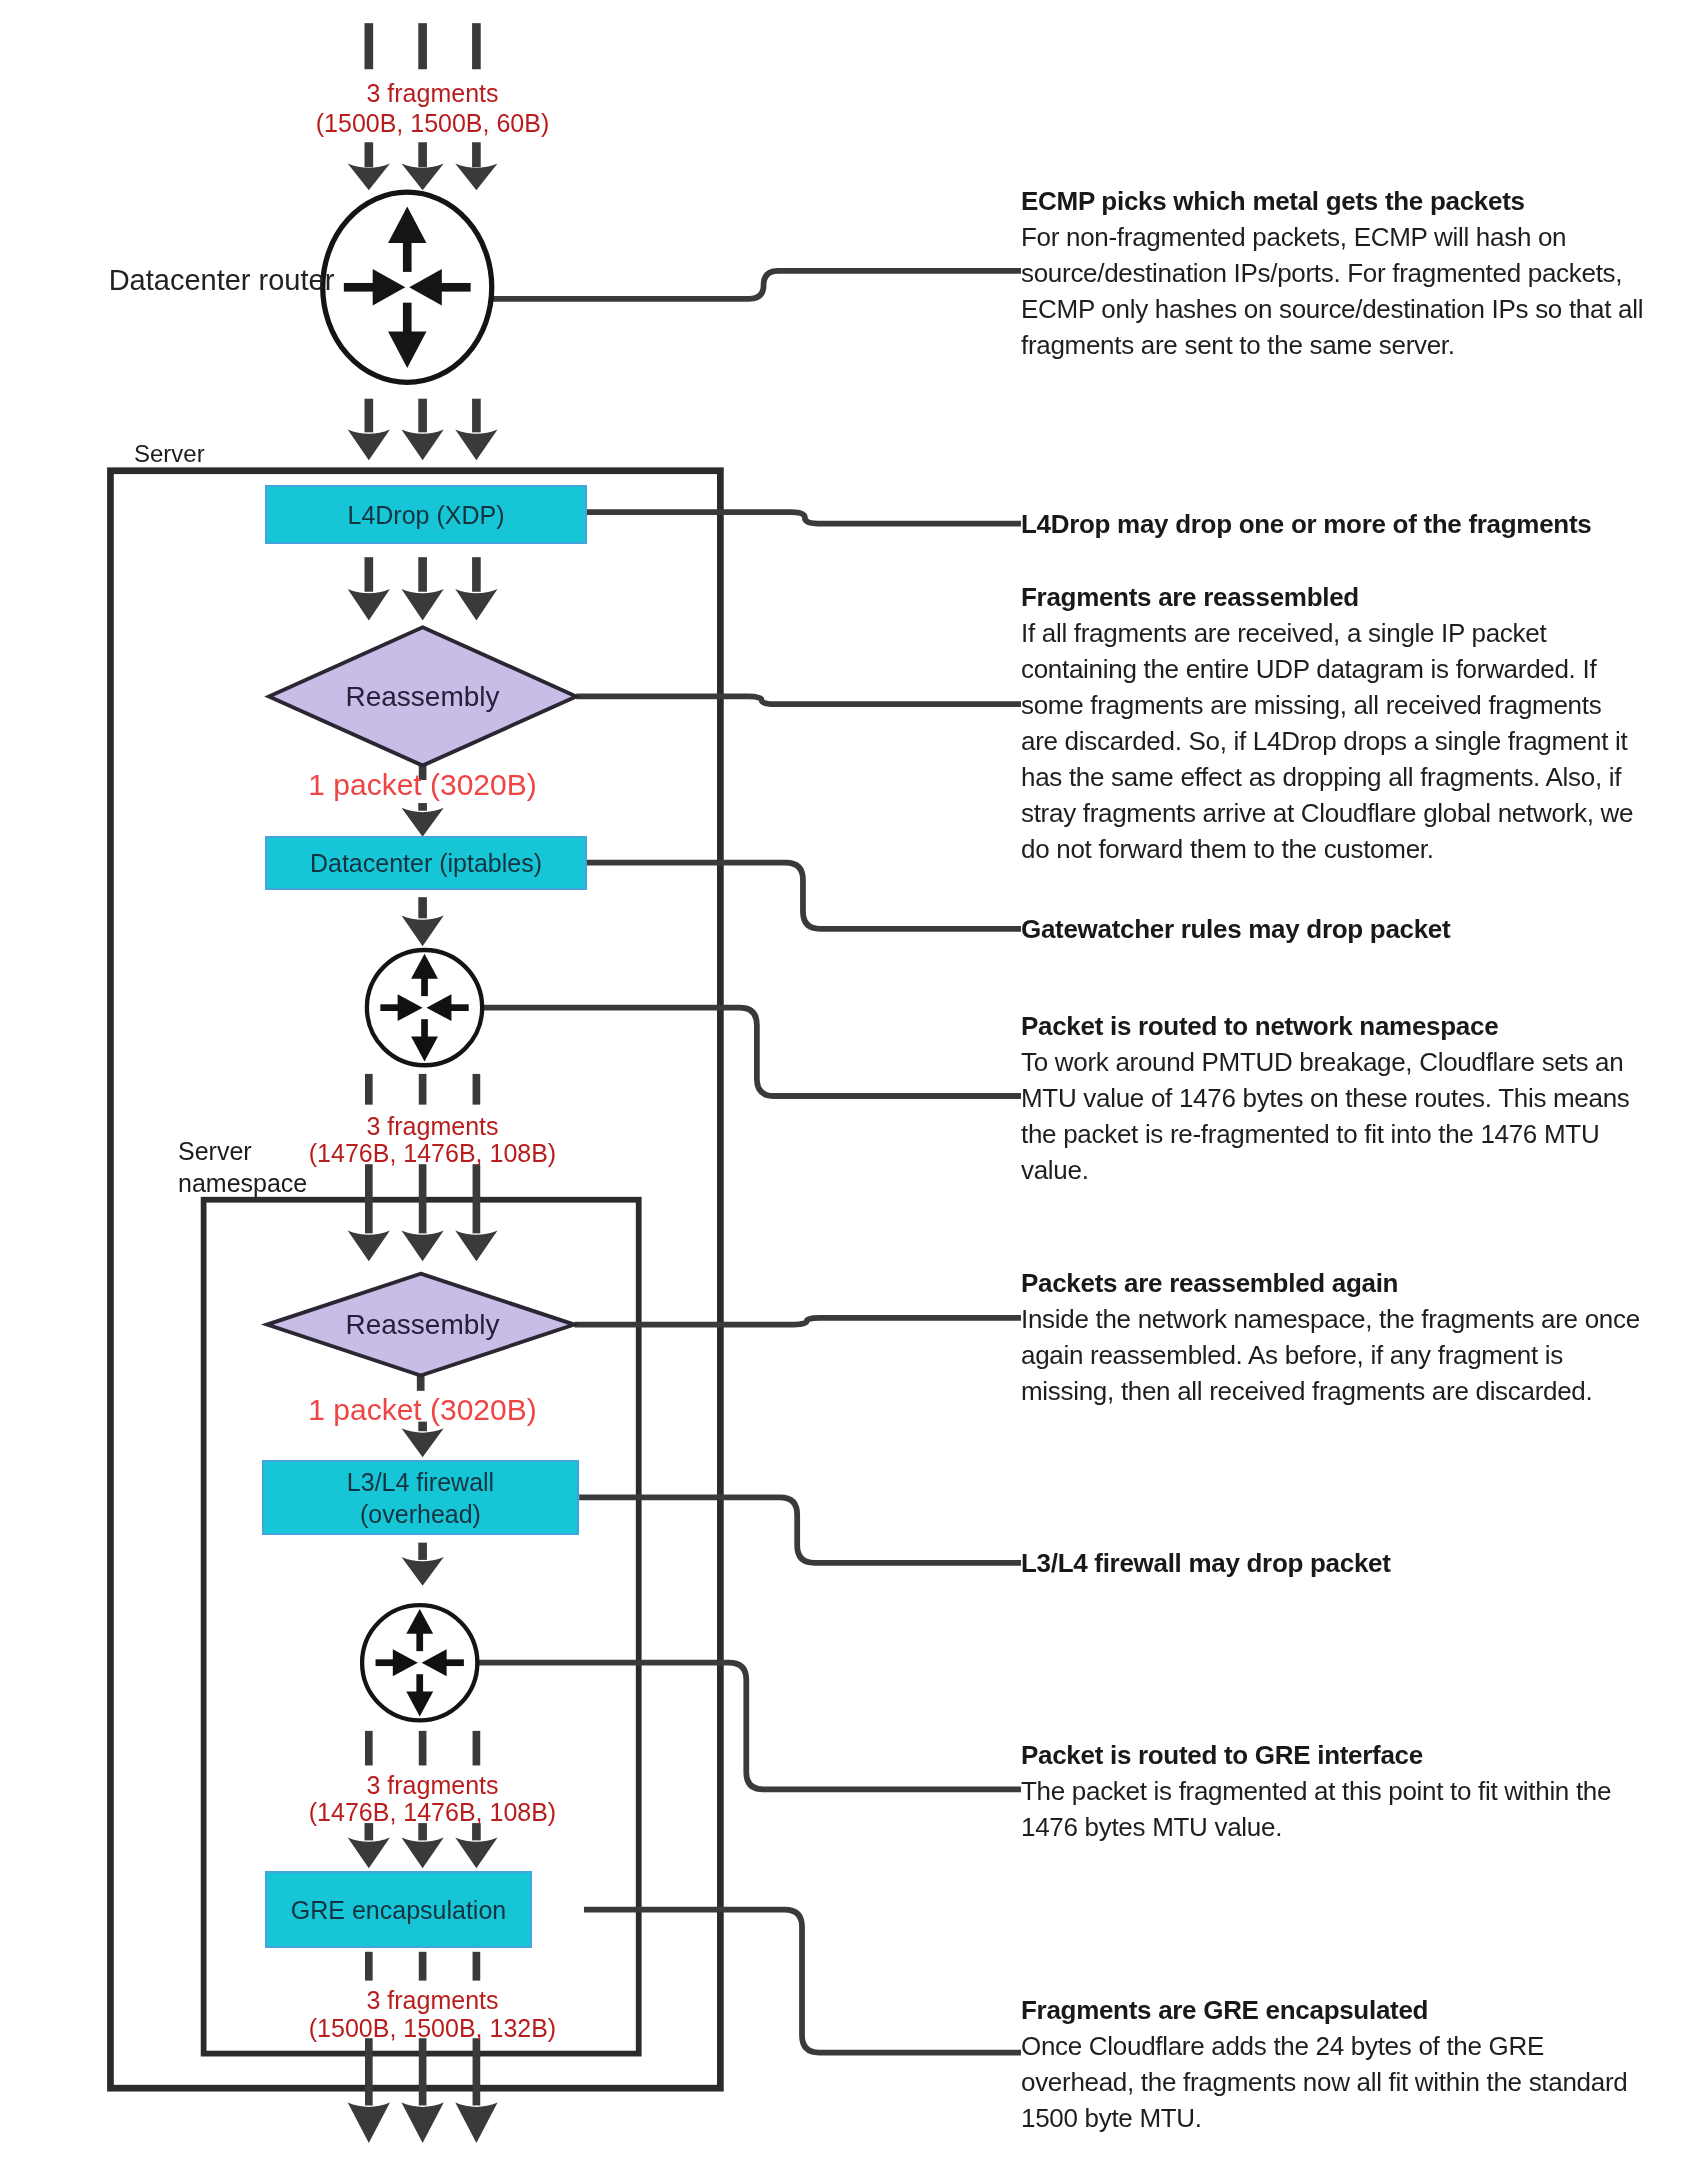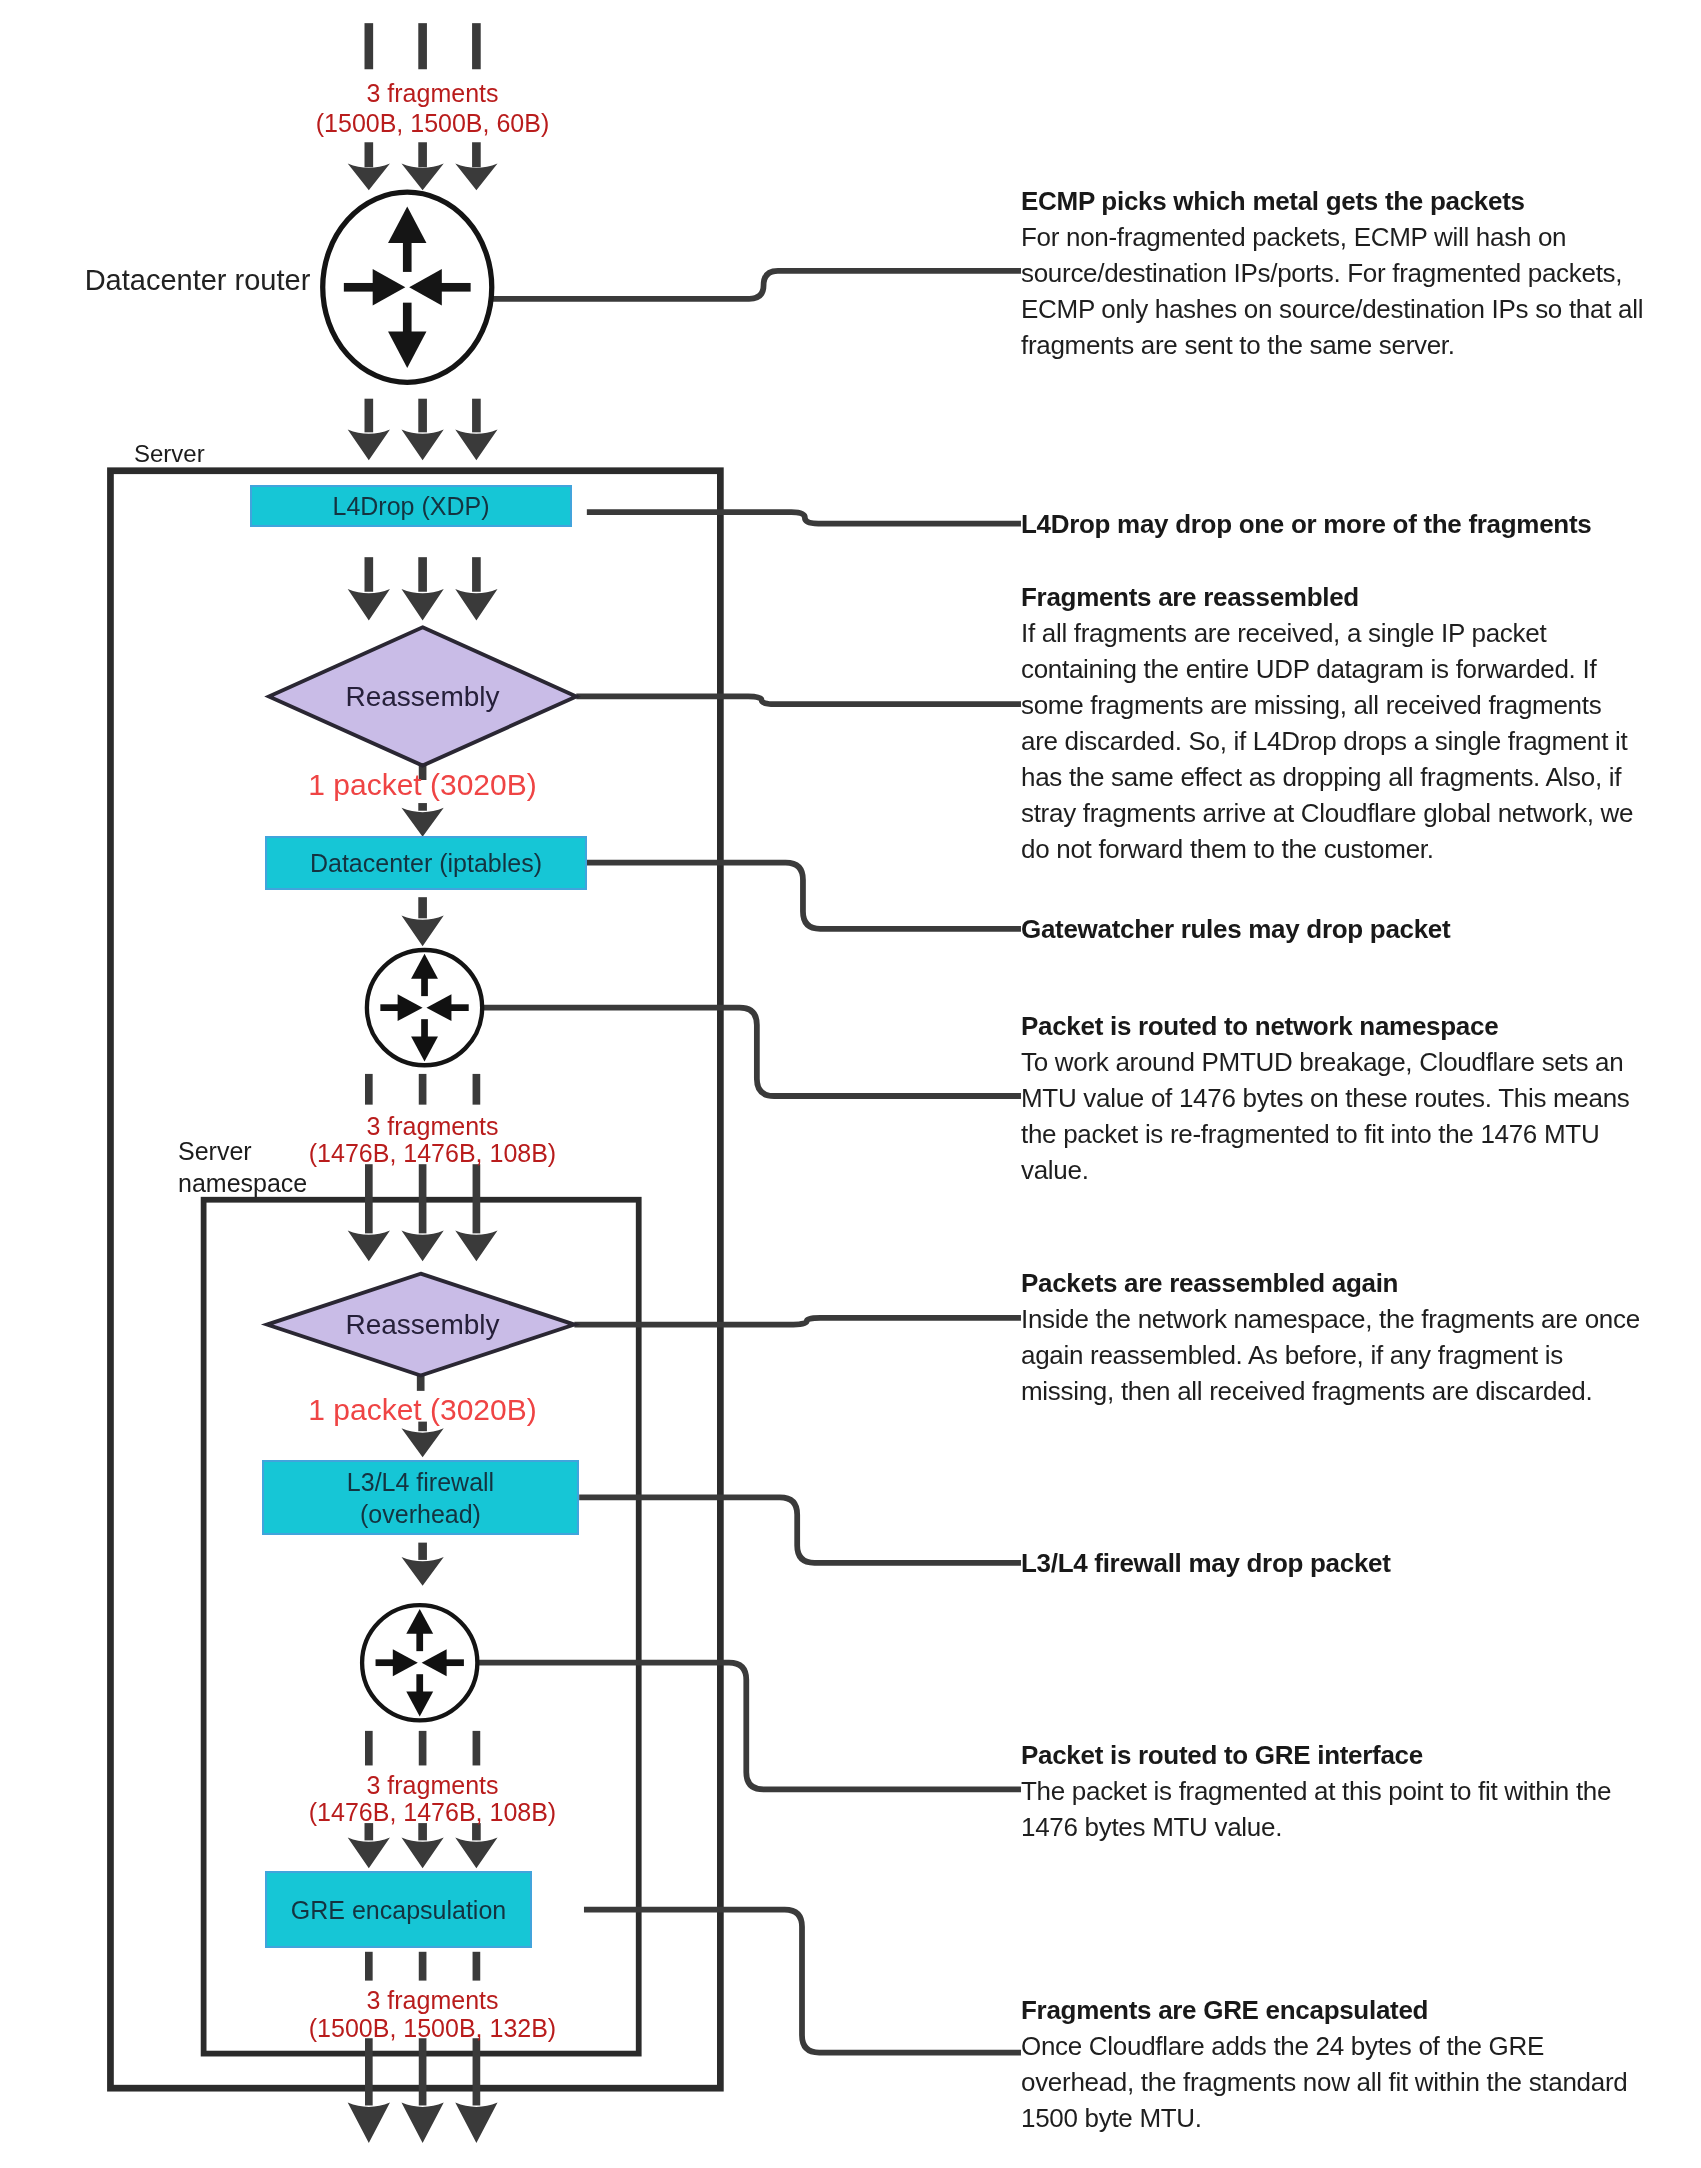--- a/index.html
+++ b/index.html
@@ -6,21 +6,21 @@
   body{
     width:1701px;height:2168px;position:relative;background:#ffffff;
     font-family:"Liberation Sans",sans-serif;overflow:hidden;color:#1f1f1f;
   }
   #canvas-svg{position:absolute;left:0;top:0;z-index:1;}
   .flab{position:absolute;left:279px;width:307px;text-align:center;
         font-size:25px;line-height:29px;color:#b91c1c;z-index:3;}
   .cyanbox{position:absolute;display:flex;flex-direction:column;align-items:center;justify-content:center;
         background:#16c6d6;border:2.9px solid #41a4dc;box-sizing:border-box;
         font-size:25px;color:#143340;text-align:center;line-height:32px;z-index:3;}
-  .sidelabel{position:absolute;font-size:29px;line-height:39px;text-align:center;color:#222;z-index:3;}
+  .sidelabel{position:absolute;font-size:29px;line-height:39px;text-align:center;color:#222;z-index:3;margin-left:24px;}
   .boxlabel{position:absolute;font-size:24px;color:#1c1c1c;z-index:3;margin-left:21px;}
   .pktlab{position:absolute;left:269px;width:307px;text-align:center;
         font-size:30px;color:#ef4444;z-index:3;}
   .dia-text{position:absolute;left:269px;width:307px;text-align:center;
         font-size:28px;color:#26203a;z-index:3;}
   .ann{position:absolute;left:1021px;width:692px;font-size:26px;line-height:36px;
         letter-spacing:-0.3px;color:#1e1e1e;z-index:3;}
   .ann-title{font-weight:bold;color:#191919;}
   .ann-body{white-space:pre-line;}
 </style>
@@ -190,21 +190,21 @@
   </g>
 </svg>
 
 <div class="flab" style="top:79px">3 fragments</div>
 <div class="flab" style="top:109px">(1500B, 1500B, 60B)</div>
 
 <div class="sidelabel" style="left:82px;top:261px;width:231px">Datacenter router</div>
 
 <div class="boxlabel" style="left:113px;top:440px">Server</div>
 
-<div class="cyanbox" style="left:250px;top:485px;width:322px;height:42px">
+<div class="cyanbox" style="left:265px;top:485px;width:322px;height:59px">
   <span>L4Drop (XDP)</span>
 </div>
 
 <div class="dia-text" style="top:681px">Reassembly</div>
 
 <div class="pktlab" style="top:768px">1 packet (3020B)</div>
 
 <div class="cyanbox" style="left:265px;top:836px;width:322px;height:54px">
   <span>Datacenter (iptables)</span>
 </div>

